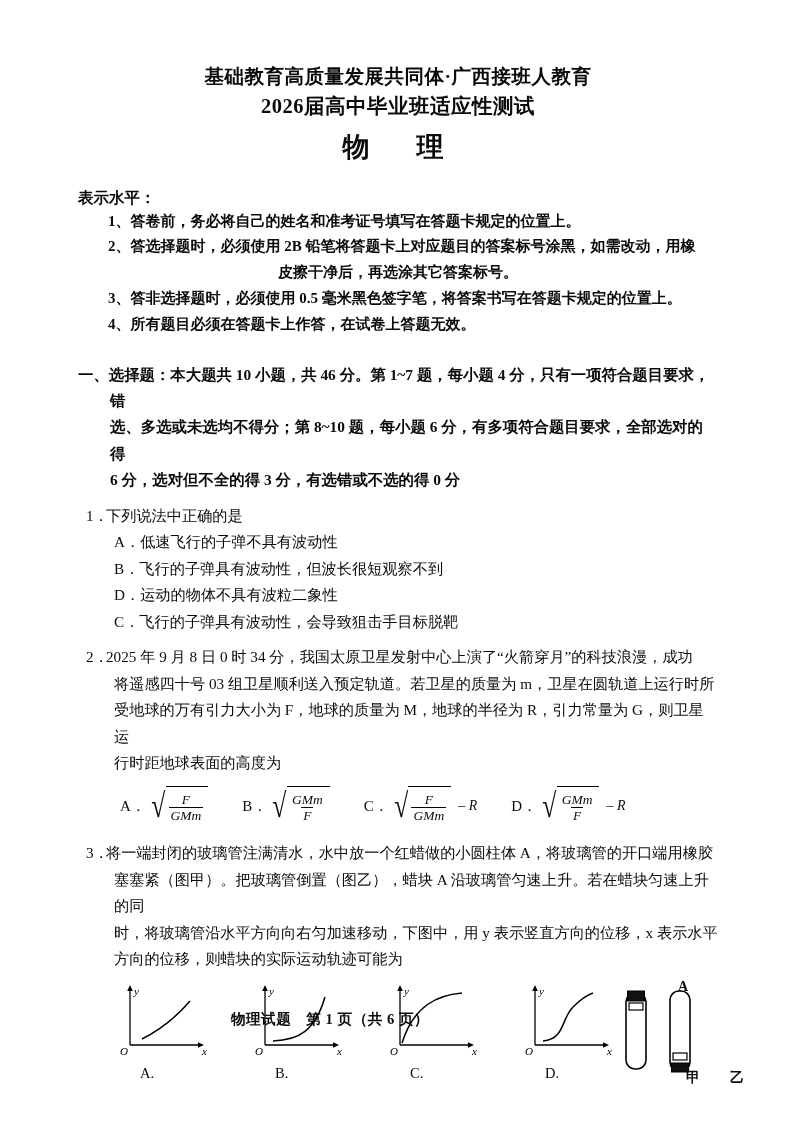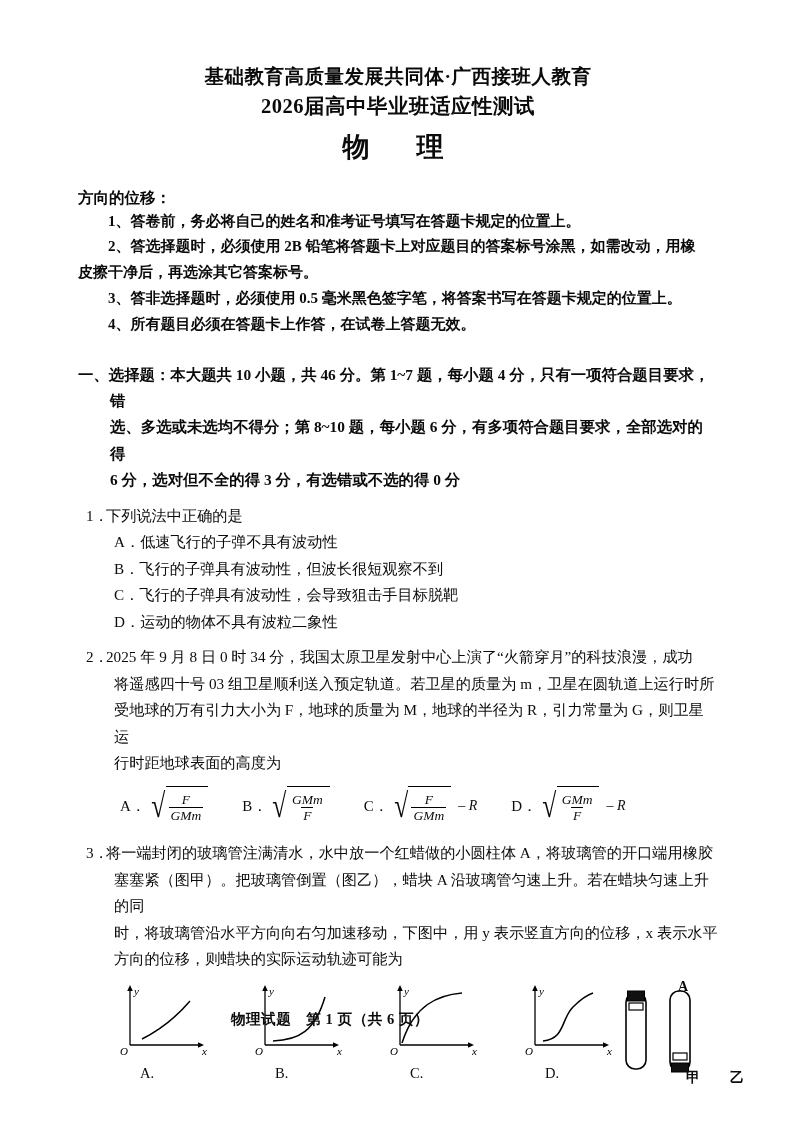--- a/index.html
+++ b/index.html
@@ -199,43 +199,43 @@
 </head>
 <body>
 
 <div class="page">
   <div class="inner">
 
     <div class="title-line1">基础教育高质量发展共同体·广西接班人教育</div>
     <div class="title-line2">2026届高中毕业班适应性测试</div>
     <div class="title-subject">物　理</div>
 
-    <div class="notice-head">方向的位移：</div>
+    <div class="notice-head">表示水平：</div>
     <div class="notice-item">1、答卷前，务必将自己的姓名和准考证号填写在答题卡规定的位置上。</div>
     <div class="notice-item">2、答选择题时，必须使用 2B 铅笔将答题卡上对应题目的答案标号涂黑，如需改动，用橡</div>
-    <div class="notice-item" style="text-indent:0;">皮擦干净后，再选涂其它答案标号。</div>
+    <div class="notice-item" style="text-indent:0;text-align:center;">皮擦干净后，再选涂其它答案标号。</div>
     <div class="notice-item">3、答非选择题时，必须使用 0.5 毫米黑色签字笔，将答案书写在答题卡规定的位置上。</div>
     <div class="notice-item">4、所有题目必须在答题卡上作答，在试卷上答题无效。</div>
 
     <div class="section-head">
       <span class="hang">一、选择题：本大题共 10 小题，共 46 分。第 1~7 题，每小题 4 分，只有一项符合题目要求，错</span>
       <span class="hang" style="padding-left:32px;text-indent:0;">选、多选或未选均不得分；第 8~10 题，每小题 6 分，有多项符合题目要求，全部选对的得</span>
       <span class="hang" style="padding-left:32px;text-indent:0;">6 分，选对但不全的得 3 分，有选错或不选的得 0 分</span>
     </div>
 
     <div class="q">
       <span class="qbody">
         <span class="num">1．</span><span>下列说法中正确的是</span>
       </span>
     </div>
     <div class="opts">
       <div class="opt">A．低速飞行的子弹不具有波动性</div>
       <div class="opt">B．飞行的子弹具有波动性，但波长很短观察不到</div>
+      <div class="opt">D．运动的物体不具有波粒二象性</div>
       <div class="opt">C．飞行的子弹具有波动性，会导致狙击手目标脱靶</div>
-      <div class="opt">D．运动的物体不具有波粒二象性</div>
     </div>
 
     <div class="q">
       <span class="qbody">
         <span class="num">2．</span><span>2025 年 9 月 8 日 0 时 34 分，我国太原卫星发射中心上演了“火箭穿月”的科技浪漫，成功</span>
       </span>
       <span class="qbody" style="text-indent:0;">将遥感四十号 03 组卫星顺利送入预定轨道。若卫星的质量为 m，卫星在圆轨道上运行时所</span>
       <span class="qbody" style="text-indent:0;">受地球的万有引力大小为 F，地球的质量为 M，地球的半径为 R，引力常量为 G，则卫星运</span>
       <span class="qbody" style="text-indent:0;">行时距地球表面的高度为</span>
     </div>

